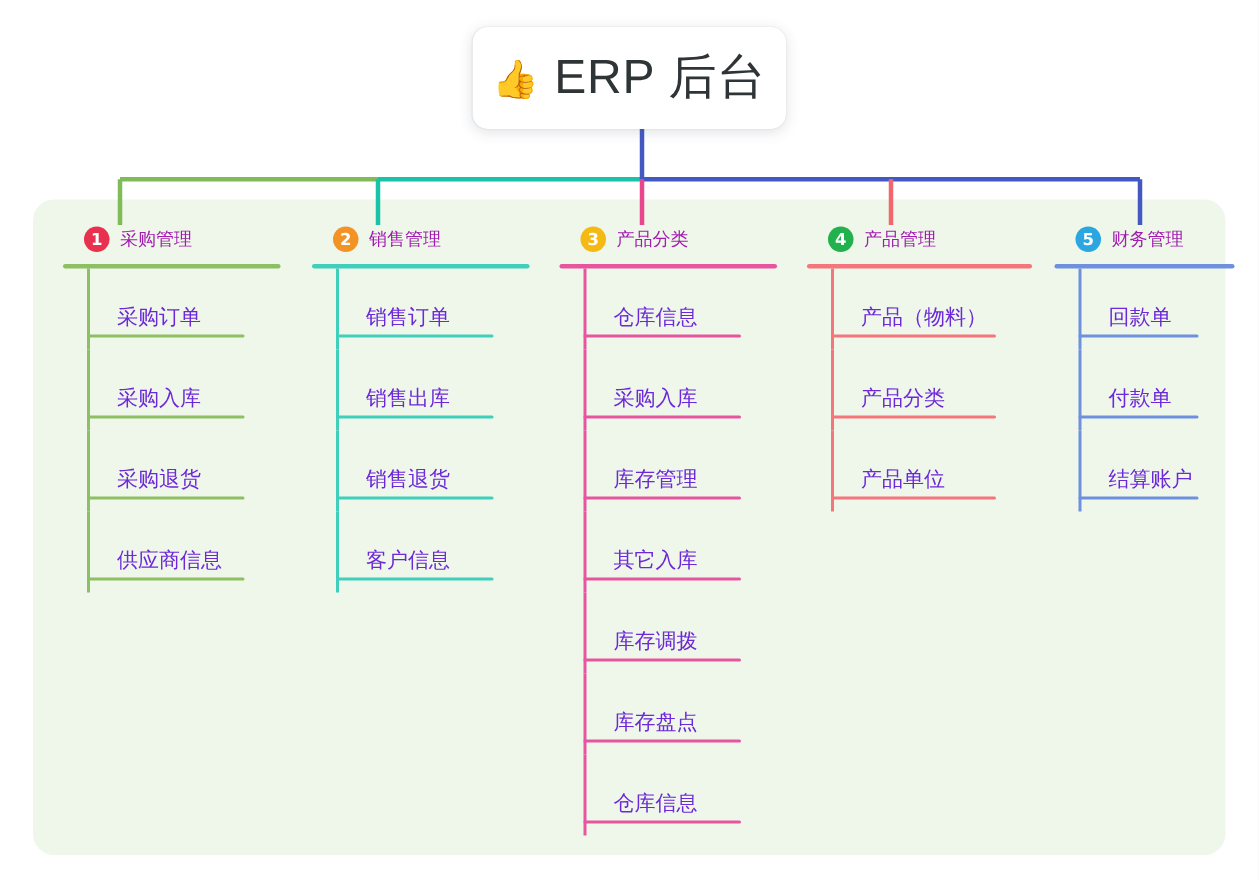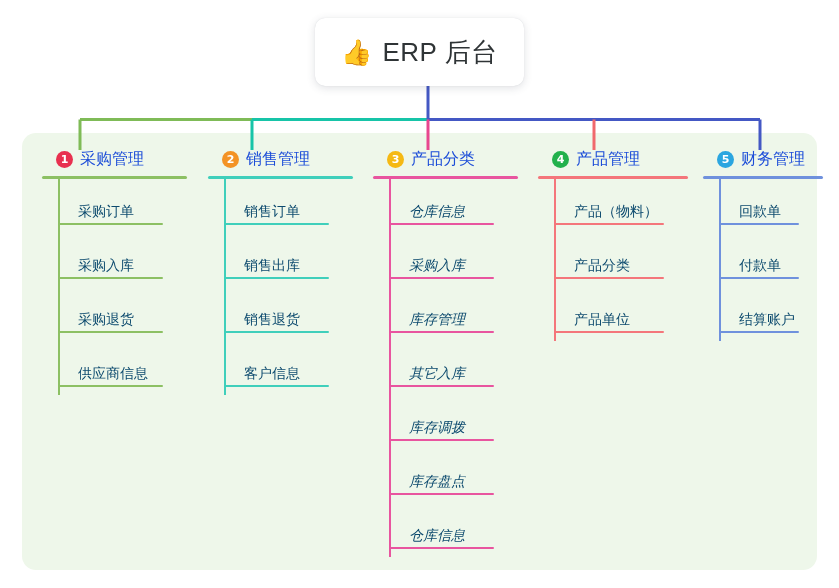--- a/index.html
+++ b/index.html
@@ -19,21 +19,21 @@
     width:209px;height:68px;
     background:#ffffff;
     border-radius:10px;
     box-shadow:0 2px 9px rgba(60,70,90,.16), 0 0 1px rgba(60,70,90,.18);
     display:flex;align-items:center;justify-content:center;
     gap:10px;
   }
   .root-emoji{font-size:25px;line-height:1;
     font-family:"DejaVu Sans","Liberation Sans",sans-serif;}
   .root-title{
-    font-size:26px;color:#2f3436;letter-spacing:.5px;white-space:nowrap;
+    font-size:32px;color:#2f3436;letter-spacing:.5px;white-space:nowrap;
   }
 
   
   .panel{
     position:absolute;
     left:22px;top:133px;
     width:795px;height:437px;
     background:#eef7ea;
     border-radius:14px;
   }
@@ -47,36 +47,36 @@
     position:relative;height:26px;
     display:flex;align-items:center;gap:7px;
     padding-left:14px;
   }
   .badge{
     width:17px;height:17px;border-radius:50%;
     color:#fff;font-size:11px;line-height:17px;
     text-align:center;font-weight:bold;flex:0 0 auto;
     font-family:"DejaVu Sans","Liberation Sans",sans-serif;
   }
-  .col-title{font-size:16px;color:#1d4ed8;white-space:nowrap;}
+  .col-title{font-size:12px;color:#a21caf;white-space:nowrap;}
   .head-rule{
     position:absolute;left:0;top:30px;height:3px;border-radius:2px;
   }
 
   .items{position:absolute;top:33px;left:0;}
   .item{
     position:relative;
     height:54px;
   }
   .spine{
     position:absolute;left:16px;top:0;width:2px;height:54px;
   }
   .item-label{
     position:absolute;left:36px;bottom:12px;
-    font-size:14px;color:#0c4a6e;white-space:nowrap;
+    font-size:14px;color:#6d28d9;white-space:nowrap;
   }
   .item-rule{
     position:absolute;left:16px;bottom:8px;height:2px;border-radius:1px;
   }
 </style>
 </head>
 <body>
 
 <div id="stage">
 
@@ -157,21 +157,21 @@
             <div class="item-rule" style="width: 105px; background: rgb(63, 207, 187);"></div>
           </div>
         </div>
       </div>
       <div class="col" style="left: 373px; width: 145px;">
         <div class="col-head">
           <span class="badge" style="background: rgb(245, 185, 20);">3</span>
           <span class="col-title">产品分类</span>
         </div>
         <div class="head-rule" style="width: 145px; background: rgb(232, 85, 159);"></div>
-        <div class="items" style="width: 145px; font-style: italic;">
+        <div class="items" style="width: 145px;">
           <div class="item">
             <div class="spine" style="background: rgb(232, 85, 159);"></div>
             <div class="item-label">仓库信息</div>
             <div class="item-rule" style="width: 105px; background: rgb(232, 85, 159);"></div>
           </div>
           <div class="item">
             <div class="spine" style="background: rgb(232, 85, 159);"></div>
             <div class="item-label">采购入库</div>
             <div class="item-rule" style="width: 105px; background: rgb(232, 85, 159);"></div>
           </div>

